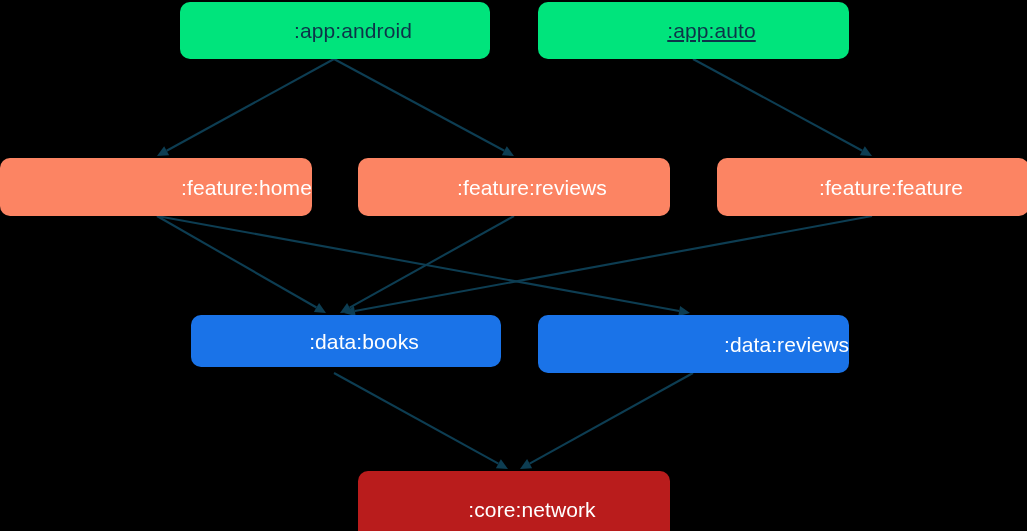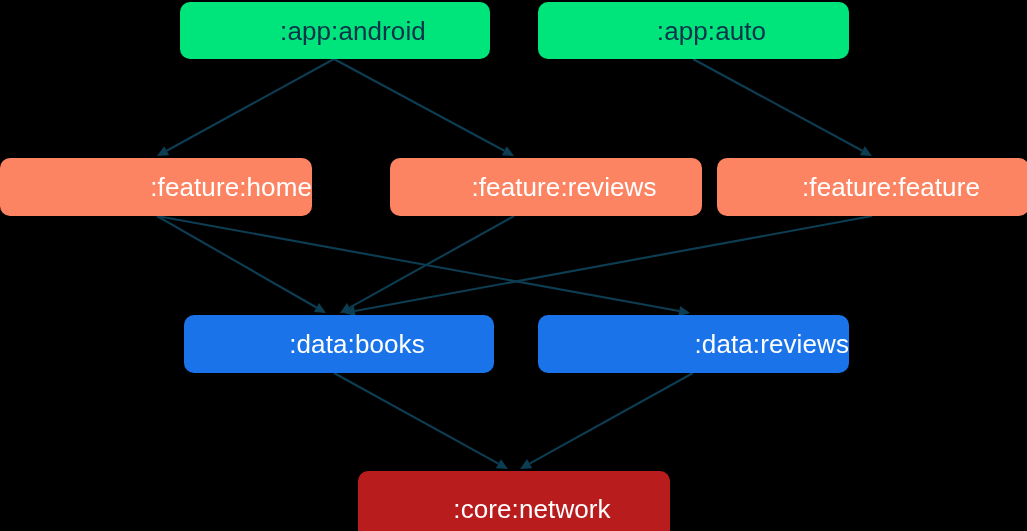--- a/index.html
+++ b/index.html
@@ -25,21 +25,21 @@
     height: 531px;
     pointer-events: none;
   }
   .graph-node {
     position: absolute;
     box-sizing: border-box;
     display: flex;
     align-items: center;
     justify-content: center;
     border-radius: 10px;
-    font-size: 26px;
+    font-size: 21px;
     font-weight: 400;
     letter-spacing: 0.1px;
     white-space: nowrap;
     z-index: 2;
     padding-left: 36px;
   }
   .node-label {
     display: block;
     line-height: 1;
   }
@@ -85,33 +85,33 @@
       <g>
         <line x1="693" y1="373" x2="529.6183513978337" y2="463.6626489353061" stroke="#0d3d52" stroke-width="2.1"></line>
         <polygon points="520,469 527.095239985433,459.1157919108756 532.1414628102345,468.2095059597366" fill="#0d3d52"></polygon>
       </g>
     </svg>
 
   <div id="node-layer">
       <div class="graph-node" style="left: 180px; top: 2px; width: 310px; height: 57px; background: rgb(0, 228, 124); color: rgb(13, 51, 73);">
         <span class="node-label">:app:android</span>
       </div>
-      <div class="graph-node" style="left: 538px; top: 2px; width: 311px; height: 57px; background: rgb(0, 228, 124); color: rgb(13, 51, 73);">
+      <div class="graph-node" style="left: 538px; top: 2px; width: 311px; height: 57px; background: rgb(0, 228, 124); color: rgb(13, 51, 73); text-decoration: underline;">
         <span class="node-label">:app:auto</span>
       </div>
       <div class="graph-node" style="left: 0px; top: 158px; width: 312px; height: 58px; background: rgb(252, 132, 99); color: rgb(255, 255, 255); justify-content: flex-end;">
         <span class="node-label">:feature:home</span>
       </div>
-      <div class="graph-node" style="left: 358px; top: 158px; width: 312px; height: 58px; background: rgb(252, 132, 99); color: rgb(255, 255, 255); margin-left: 32px;">
+      <div class="graph-node" style="left: 358px; top: 158px; width: 312px; height: 58px; background: rgb(252, 132, 99); color: rgb(255, 255, 255);">
         <span class="node-label">:feature:reviews</span>
       </div>
       <div class="graph-node" style="left: 717px; top: 158px; width: 312px; height: 58px; background: rgb(252, 132, 99); color: rgb(255, 255, 255);">
         <span class="node-label">:feature:feature</span>
       </div>
-      <div class="graph-node" style="left: 184px; top: 315px; width: 310px; height: 58px; background: rgb(26, 115, 232); color: rgb(255, 255, 255);">
+      <div class="graph-node" style="left: 191px; top: 315px; width: 310px; height: 52px; background: rgb(26, 115, 232); color: rgb(255, 255, 255);">
         <span class="node-label">:data:books</span>
       </div>
       <div class="graph-node" style="left: 538px; top: 315px; width: 311px; height: 58px; background: rgb(26, 115, 232); color: rgb(255, 255, 255); justify-content: flex-end;">
         <span class="node-label">:data:reviews</span>
       </div>
       <div class="graph-node" style="left: 358px; top: 471px; width: 312px; height: 76px; background: #b91c1c; color: rgb(255, 255, 255); justify-content: center;">
         <span class="node-label">:core:network</span>
       </div>
     </div>
 

